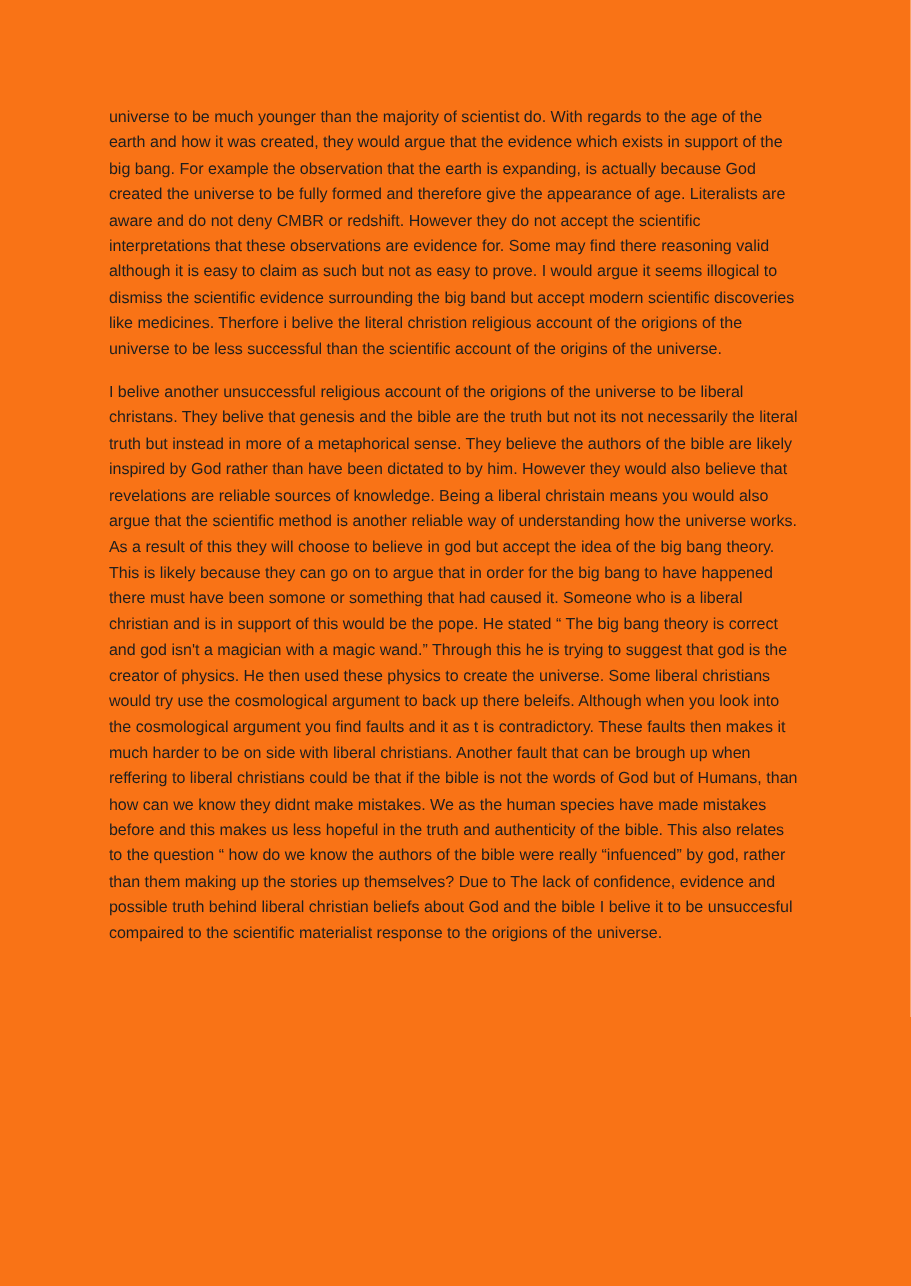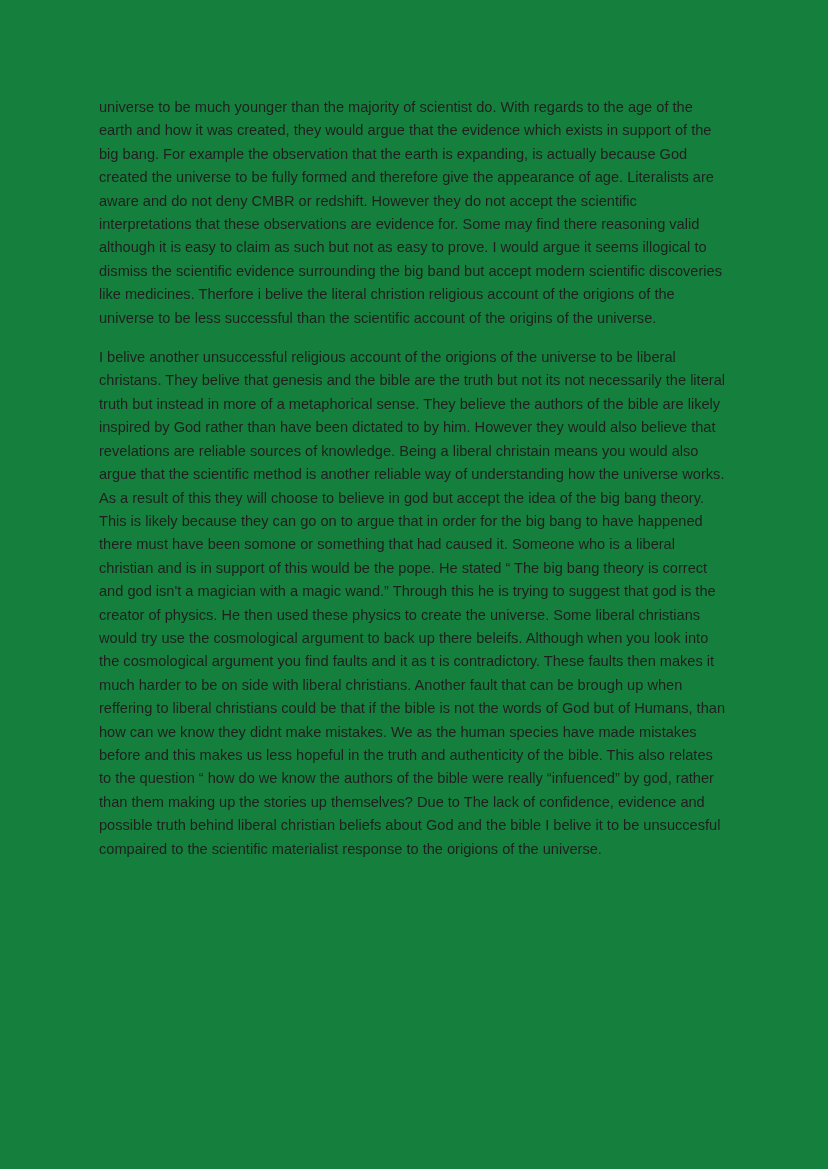--- a/index.html
+++ b/index.html
@@ -4,21 +4,21 @@
 <style>
   html, body {
     margin: 0;
     padding: 0;
     background: #ffffff;
   }
   .page {
     position: relative;
     width: 828px;
     height: 1169px;
-    background: #15803d;
+    background: #f97316;
     overflow: hidden;
     font-family: "Liberation Sans", sans-serif;
   }
   .text-block {
     position: absolute;
     left: 99px;
     top: 96px;
     width: 630px;
     color: #1f1f1f;
     font-size: 14.6px;

